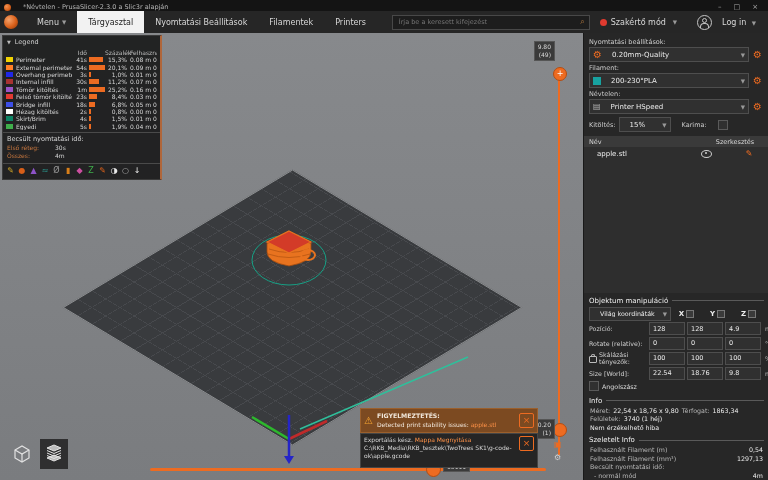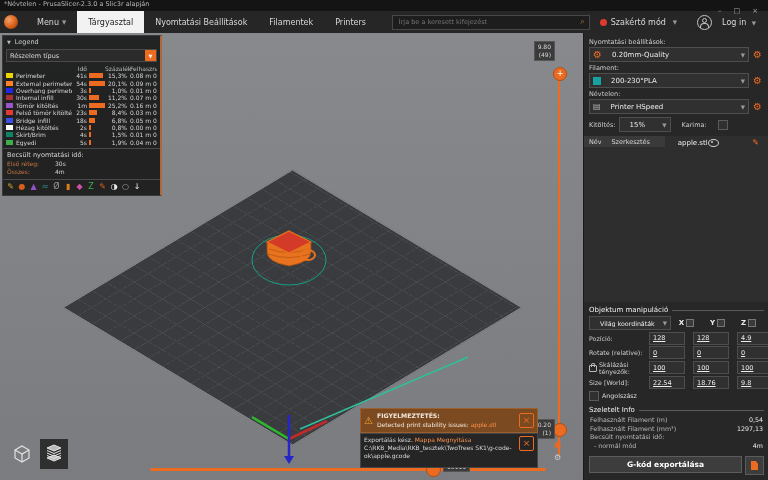--- a/index.html
+++ b/index.html
@@ -1,19 +1,19 @@
 <!DOCTYPE html>
 <html><head>
 <meta charset="utf-8">
 <style>
   html,body{margin:0;padding:0;}
   body{width:768px;height:480px;overflow:hidden;background:#7f8184;
        font-family:"DejaVu Sans",sans-serif;color:#ddd;}
   
-  .titlebar{height:11px;background:#141414;display:flex;align-items:flex-start;gap:0;padding:0 4px;flex-direction:column;}
+  .titlebar{height:11px;background:#141414;display:flex;align-items:flex-end;gap:12px;padding:0 4px;}
   .app-ico{width:7px;height:7px;border-radius:50%;background:radial-gradient(circle at 35% 35%,#f19050,#d85f19 60%,#8a3a0e);}
   .title-text{font-size:6.5px;color:#b6b6b6;white-space:nowrap;}
   .win-btns{margin-left:auto;display:flex;gap:12px;align-items:center;padding-right:6px;}
   .win-btn{font-size:7px;color:#aaa;line-height:1;}
   
   .menubar{height:22px;background:#262626;display:flex;align-items:center;padding:0 8px 0 4px;}
   .logo{width:14px;height:14px;border-radius:50%;background:radial-gradient(circle at 35% 35%,#f4a26b,#d85f19 55%,#7d340c);margin-right:8px;flex:none;}
   .menu-item,.tab{color:#d8d8d8;font-size:8px;height:22px;display:flex;align-items:center;padding:0 11px;white-space:nowrap;}
   .tab.active{background:#f2f2f2;color:#1d1d1d;}
   .caret{font-size:5.5px;color:#9a9a9a;margin-left:3px;}
@@ -85,34 +85,34 @@
   .sb-label{color:#cccccc;margin:2px 0 1px;font-size:6.5px;}
   .combo-row{display:flex;align-items:center;gap:2px;}
   .combo{flex:1;display:flex;align-items:center;gap:3px;background:#303030;border:1px solid #4e4e4e;height:13px;padding:0 3px;color:#ececec;font-size:7px;min-width:0;}
   .combo .ctext{white-space:nowrap;overflow:hidden;padding-left:7px;}
   .combo .arrow{margin-left:auto;color:#999;font-size:5.5px;}
   .gearbtn{color:#ED6B21;font-size:10px;width:13px;text-align:center;line-height:1;flex:none;}
   .swatch{width:8px;height:8px;flex:none;}
   .mini-ico{font-size:8px;color:#bbb;line-height:1;flex:none;}
   .inline-row{display:flex;align-items:center;gap:3px;margin-top:3px;}
   .chk{width:8px;height:8px;background:#303030;border:1px solid #5a5a5a;flex:none;}
-  .obj-area{flex:1;display:flex;flex-direction:row;background:#2e2e2e;margin-top:4px;min-height:0;}
+  .obj-area{flex:1;display:flex;flex-direction:column;background:#2e2e2e;margin-top:4px;min-height:0;}
   .obj-head{display:flex;background:#3a3a3a;height:11px;align-items:center;font-size:6.5px;color:#d8d8d8;padding:0 5px;}
   .obj-head .cname{flex:1;}
   .obj-head .cedit{width:58px;text-align:center;}
   .obj-row{display:flex;align-items:center;height:13px;padding:0 5px;font-size:7px;color:#ececec;}
   .obj-row .cname{flex:1;padding-left:8px;}
   .eye{width:9px;height:6px;border:1px solid #cfcfcf;border-radius:50%;position:relative;margin-right:22px;}
   .eye::after{content:"";position:absolute;left:2.5px;top:1px;width:2px;height:2px;border-radius:50%;background:#cfcfcf;}
   .edit-ico{color:#ED6B21;font-size:8px;width:30px;text-align:center;}
   .sec-head{display:flex;align-items:center;gap:4px;margin:4px 5px 2px;font-size:7px;color:#f0f0f0;white-space:nowrap;}
   .sec-head::after{content:"";flex:1;height:1px;background:#5a5a5a;}
   .mrow{display:flex;align-items:center;margin:1.5px 5px;}
   .mlabel{width:60px;font-size:6.3px;color:#d0d0d0;flex:none;display:flex;align-items:center;gap:2px;}
-  .mbox{width:31px;height:11px;background:#303030;border:1px solid #4e4e4e;display:flex;align-items:center;padding-left:3px;font-size:6.5px;color:#ececec;margin-right:8px;flex:none;text-decoration:underline;}
+  .mbox{width:31px;height:11px;background:#303030;border:1px solid #4e4e4e;display:flex;align-items:center;padding-left:3px;font-size:6.5px;color:#ececec;margin-right:2px;flex:none;}
   .munit{font-size:6.3px;color:#bbb;padding-left:2px;}
   .ahead{display:flex;align-items:center;margin:2px 5px 1px;}
   .coord-combo{width:74px;flex:none;height:12px;}
   .ax{width:33px;display:flex;align-items:center;justify-content:center;gap:2px;font-size:7px;font-weight:bold;color:#eee;}
   .axbox{width:6px;height:6px;border:1px solid #777;background:#3a3a3a;}
   .lock{width:6px;height:5px;border:1px solid #bbb;border-radius:1px;position:relative;margin-top:2px;flex:none;}
   .lock::before{content:"";position:absolute;left:0.5px;top:-3px;width:2.5px;height:2.5px;border:1px solid #bbb;border-bottom:0;border-radius:2px 2px 0 0;}
   .irow{display:flex;gap:3px;margin:1.5px 6px;font-size:6.3px;}
   .ilab{color:#b8b8b8;}
   .ival{color:#ececec;}
@@ -193,24 +193,20 @@
         <polygon points="289,198 311,209 289,220 267,209" fill="#d33b28" stroke="#e8731f" stroke-width="1.2"></polygon>
         <ellipse cx="308" cy="222" rx="7" ry="5" fill="none" stroke="#e8731f" stroke-width="2"></ellipse>
       </g>
     </svg>
 
     <div class="legend">
       <div class="legend-title">
         <span class="tri">▼</span>
         <span>Legend</span>
       </div>
-      <div class="ft-select">
-        <span class="ctext">Részelem típus</span>
-        <span class="ft-btn">▼</span>
-      </div>
       <div class="lhead">
         <span class="sw" style="background:transparent"></span>
           <span class="lab"></span>
         <span class="time">Idő</span>
         <span class="barwrap"></span>
         <span class="pct">Százalék</span>
         <span class="fil">Felhasznált filament</span>
       </div>
 
       <div class="lrow">
@@ -530,40 +526,50 @@
             <span>9.8</span>
           </span>
         <span class="munit">mm</span>
       </div>
       <div class="mrow">
         <span class="chk"></span>
         <span style="margin-left:3px;font-size:6.3px">Angolszász</span>
       </div>
     </div>
 
+    <div>
+      <div class="sec-head">Info</div>
+      <div class="irow">
+        <span class="ilab">Méret:</span>
+          <span class="ival">22,54 x 18,76 x 9,80</span>
+        <span class="ilab">Térfogat:</span>
+          <span class="ival">1863,34</span>
+      </div>
+      <div class="irow">
+        <span class="ilab">Felületek:</span>
+          <span class="ival">3740 (1 héj)</span>
+      </div>
+      <div class="irow">
+          <span class="ival">Nem érzékelhető hiba</span>
+        </div>
+    </div>
 
     <div>
       <div class="sec-head">Szeletelt Info</div>
       <div class="srow">
           <span class="ilab">Felhasznált Filament (m)</span>
           <span class="ival">0,54</span>
         </div>
       <div class="srow">
           <span class="ilab">Felhasznált Filament (mm³)</span>
           <span class="ival">1297,13</span>
         </div>
       <div class="srow">
           <span class="ilab">Becsült nyomtatási idő:</span>
         </div>
       <div class="srow">
           <span class="ilab" style="padding-left:4px">- normál mód</span>
           <span class="ival">4m</span>
         </div>
     </div>
 
-    <div class="export">
-      <button class="export-btn">G-kód exportálása</button>
-      <div class="export-side">
-        <div class="doc"></div>
-      </div>
-    </div>
   </div>
 </div>
 
 </body></html>

